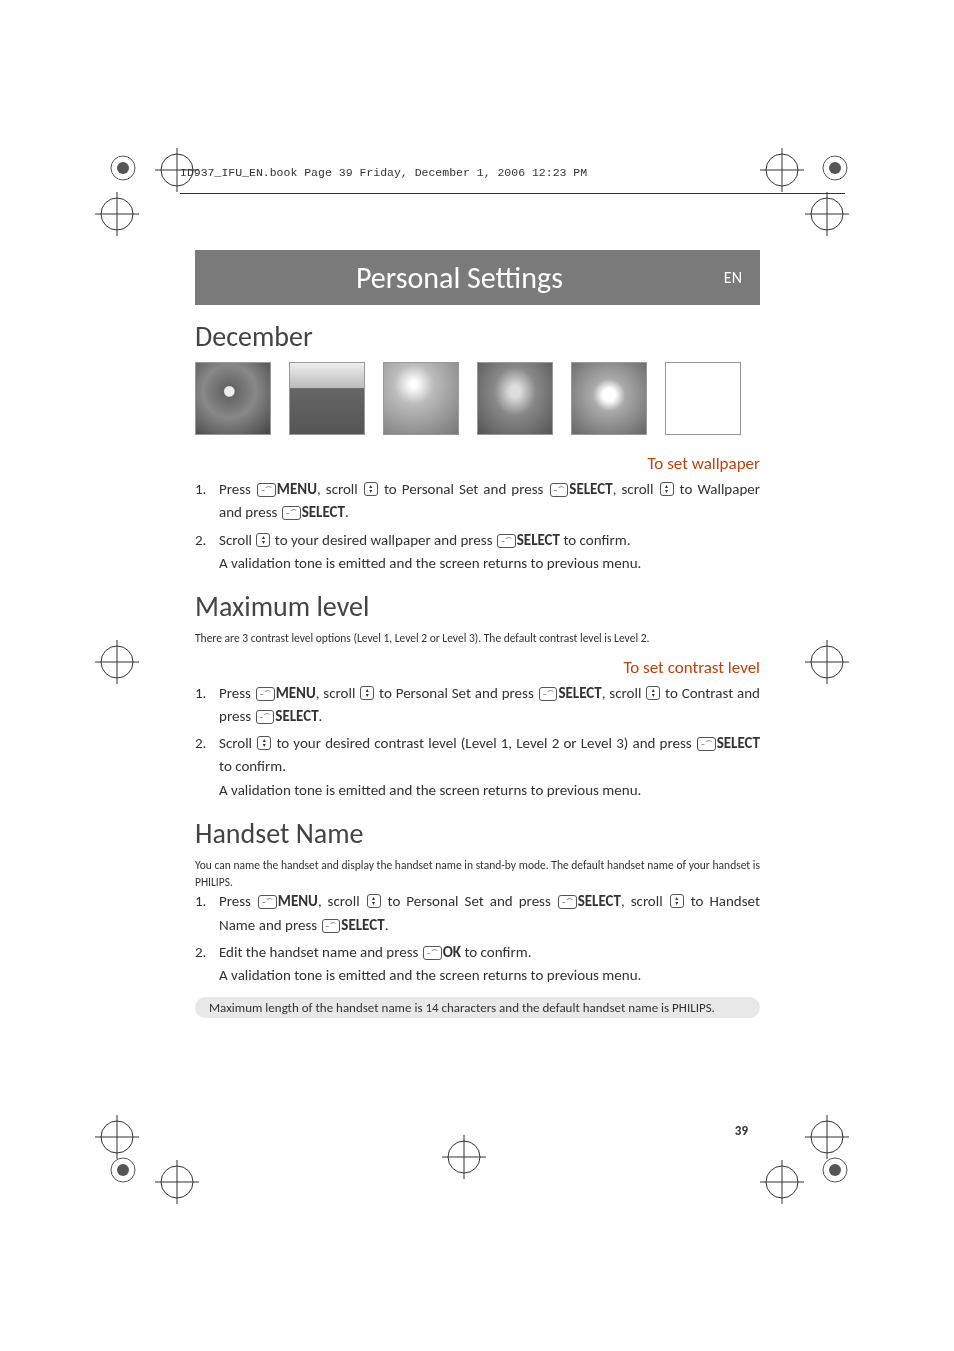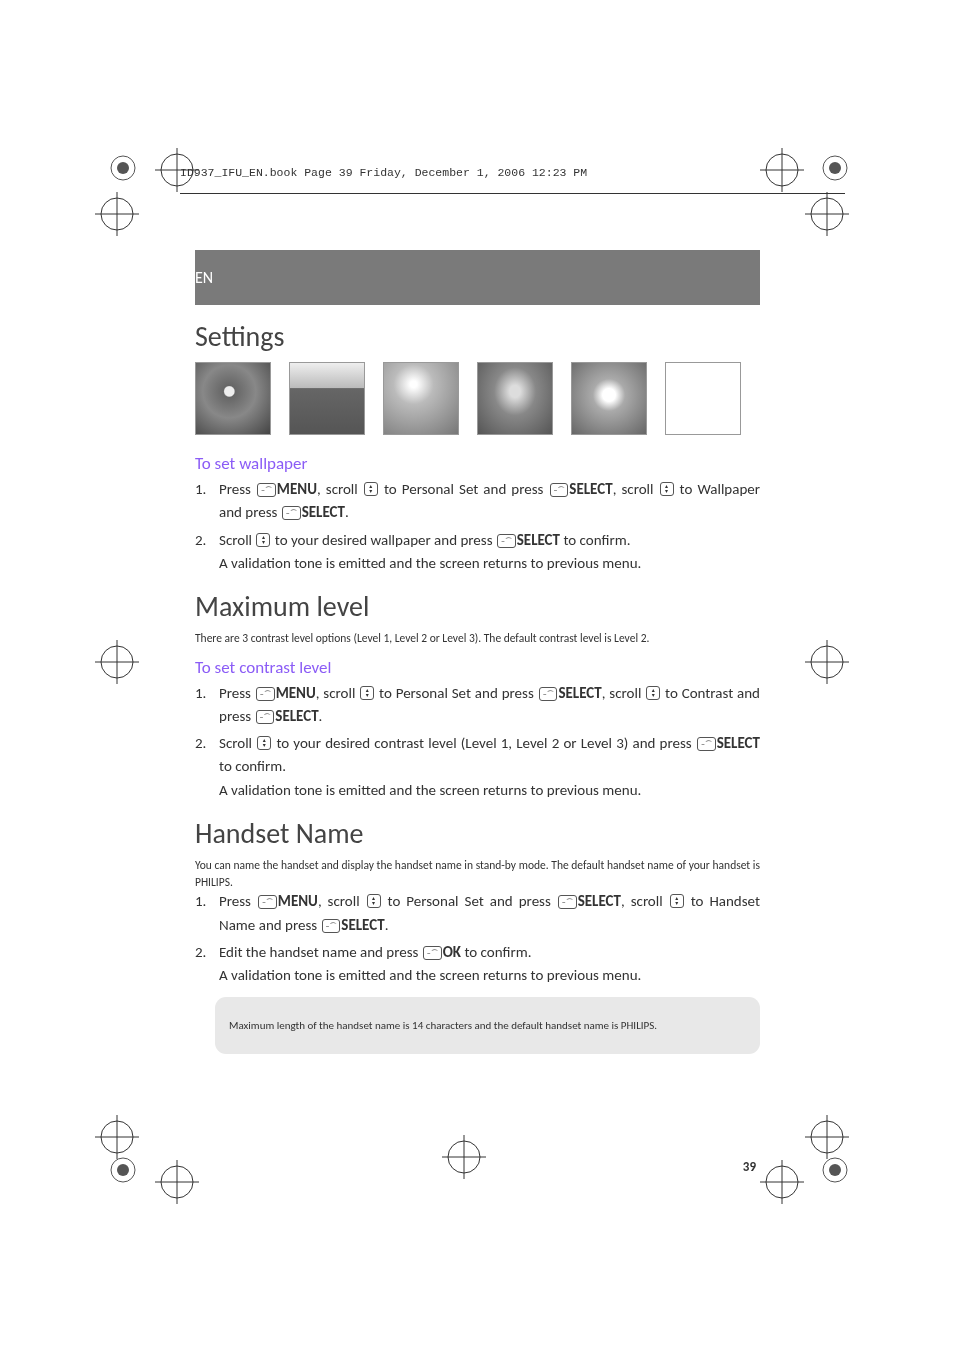--- a/index.html
+++ b/index.html
@@ -75,23 +75,24 @@
   }
   .thumb.blank { background: #fff; }
   .thumb.img1 { background: radial-gradient(circle at 45% 40%, #eee 8%, #666 10%, #888 45%, #444 100%); }
   .thumb.img2 { background: linear-gradient(to bottom, #eee 0%, #bbb 35%, #666 36%, #555 100%); }
   .thumb.img3 { background: radial-gradient(circle at 40% 30%, #fff 5%, #bbb 30%, #777 100%); }
   .thumb.img4 { background: radial-gradient(ellipse at 50% 40%, #ddd 10%, #888 40%, #555 100%); }
   .thumb.img5 { background: radial-gradient(circle at 50% 45%, #fff 12%, #aaa 30%, #666 100%); }
   .sub-title {
     font-size: 17px;
     font-weight: 300;
-    color: #8b5cf6;
+    color: #c2410c;
     margin-top: 10px;
     margin-bottom: 4px;
+    text-align: right;
   }
   ol.steps {
     list-style: none;
     counter-reset: step;
     font-size: 15px;
     line-height: 1.55;
     color: #333;
   }
   ol.steps li {
     counter-increment: step;
@@ -120,29 +121,28 @@
     color: #333;
   }
   .keycap.soft::before { content: "–\00a0⌒"; font-size: 8px; letter-spacing: -1px; }
   .keycap.nav::before { content: "▴"; display:block; font-size:6px; line-height:5px; }
   .keycap.nav::after { content: "▾"; display:block; font-size:6px; line-height:5px; }
   .keycap.nav { padding: 1px 2px; line-height: 5px; }
   .bold { font-weight: bold; }
   .note {
     background: #e8e8e8;
     border-radius: 11px;
-    padding: 22px 14px;
-    font-size: 11px;
+    padding: 3px 14px;
+    font-size: 13px;
     color: #333;
     margin-top: 10px;
-    margin-left: 20px;
   }
   .page-num {
     position: absolute;
-    right: 4px;
+    right: 12px;
     bottom: -120px;
     font-size: 13px;
     font-weight: bold;
     color: #333;
   }
   
   .reg {
     position: absolute;
     width: 30px;
     height: 30px;
@@ -229,24 +229,25 @@
     </svg></div>
 <div class="crosshair" style="left:760px; top:1160px;"><svg viewBox="0 0 44 44">
       <circle cx="22" cy="22" r="16" fill="none" stroke="#333"></circle>
       <line x1="0" y1="22" x2="44" y2="22" stroke="#333"></line>
       <line x1="22" y1="0" x2="22" y2="44" stroke="#333"></line>
     </svg></div>
 
 <div class="page">
 
   <div class="title-bar">
+    <div class="main-title">Personal Settings</div>
     <div class="lang">EN</div>
   </div>
 
-  <div class="section-title">Settings</div>
+  <div class="section-title">December</div>
   <div class="thumbs">
     <div class="thumb img1"></div>
     <div class="thumb img2"></div>
     <div class="thumb img3"></div>
     <div class="thumb img4"></div>
     <div class="thumb img5"></div>
     <div class="thumb blank"></div>
   </div>
   <div class="sub-title">To set wallpaper</div>
   <ol class="steps">

